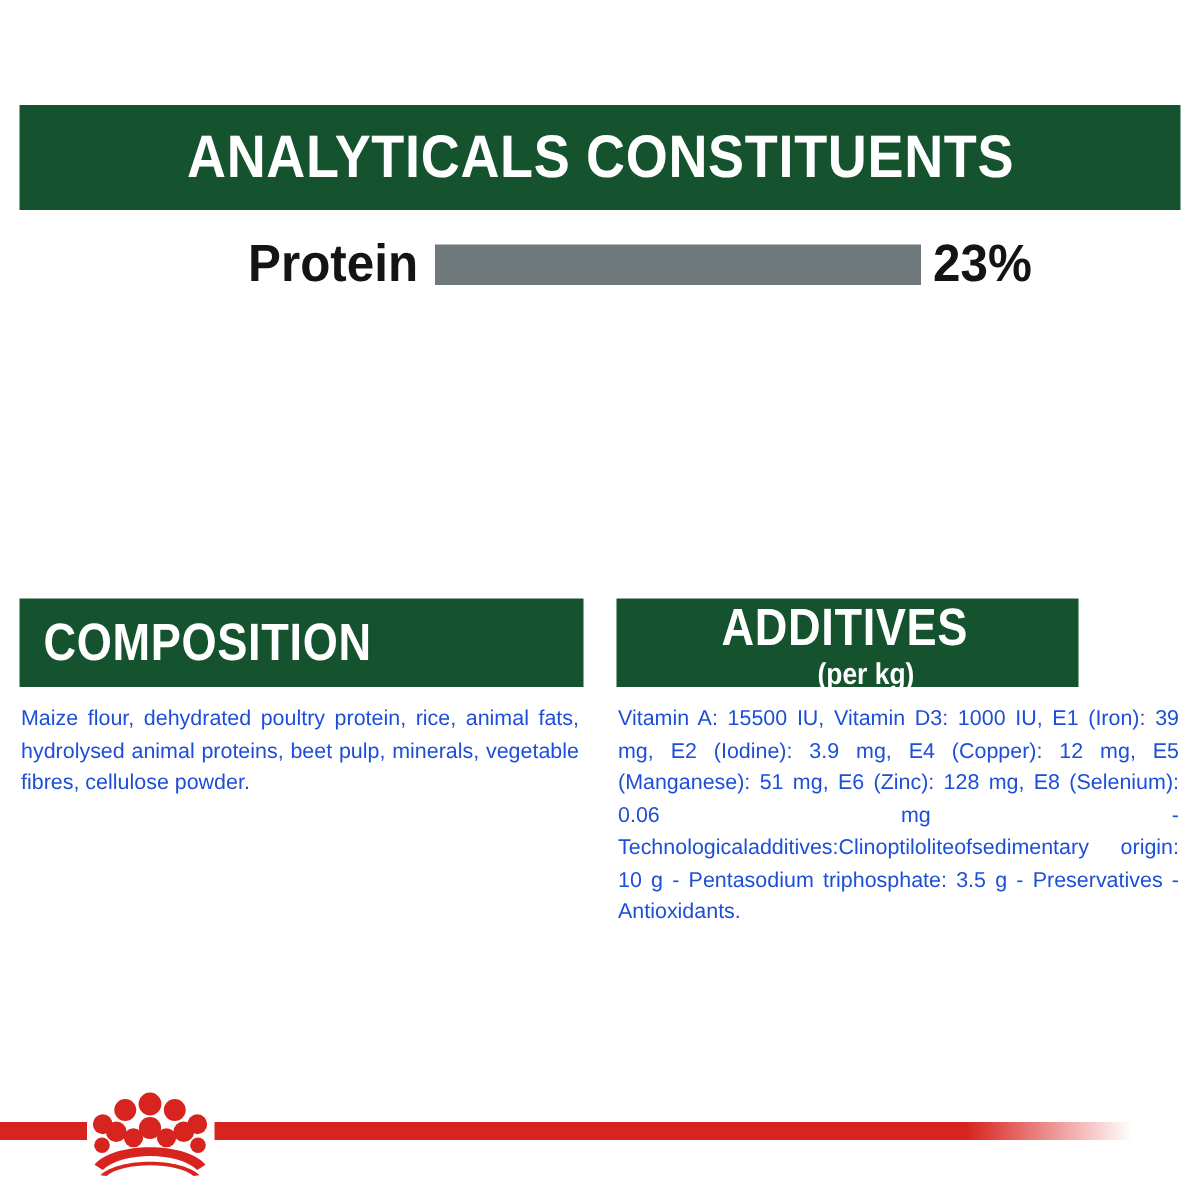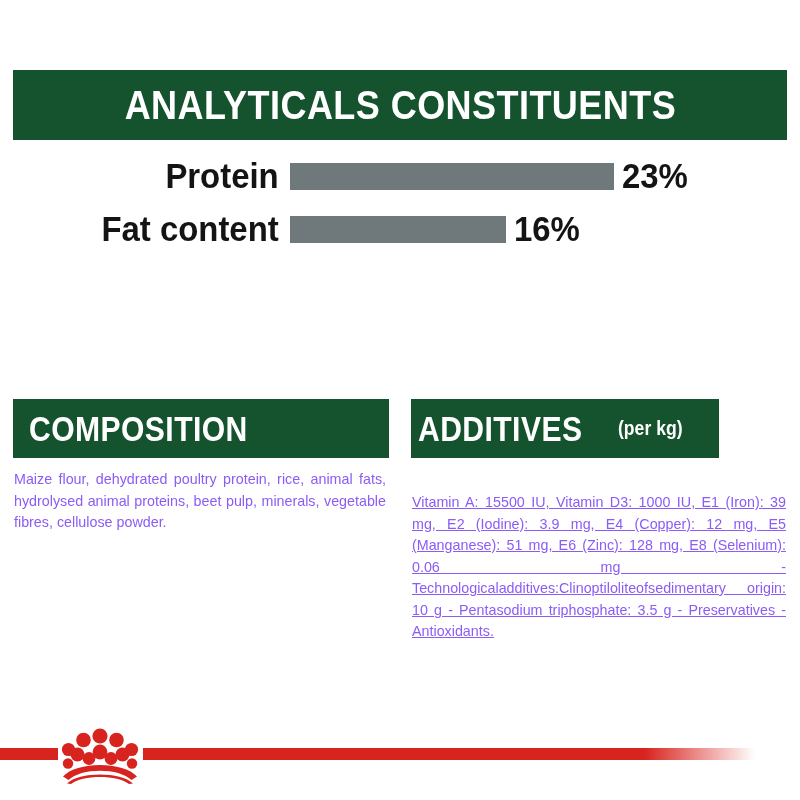--- a/index.html
+++ b/index.html
@@ -64,21 +64,22 @@
   }
   #composition-header .header-title {
     font-size: 35px;
   }
 
   #additives-header {
     left: 411px;
     top: 399px;
     width: 308px;
     height: 59px;
-    padding-left: 7px;
+    padding-left: 24px;
+    flex-direction: column;
   }
   #additives-header .header-title {
     font-size: 35px;
   }
   #additives-header .header-sub {
     color: #ffffff;
     font-family: "Liberation Sans", sans-serif;
     font-weight: bold;
     font-size: 20px;
     margin-left: 9px;
@@ -131,34 +132,33 @@
     transform: scaleX(0.94);
     transform-origin: left center;
   }
 
   
   .body-text {
     position: absolute;
     font-family: "Liberation Sans", sans-serif;
     font-size: 14.3px;
     line-height: 21.5px;
-    color: #8b5cf6;
+    color: #1d4ed8;
     text-align: justify;
     text-justify: inter-word;
   }
   #composition-text {
     left: 14px;
     top: 469px;
     width: 372px;
   }
   #additives-text {
     left: 412px;
-    top: 492px;
+    top: 469px;
     width: 374px;
-    text-decoration: underline;
   }
 
   
   #logo-strip {
     position: absolute;
     left: 0;
     top: 712px;
     width: 800px;
     height: 88px;
   }
@@ -196,25 +196,20 @@
   </div>
 
   <div id="chart">
 
     <div class="chart-row" style="top:0px;">
       <span class="cat-label">Protein</span>
       <span class="bar" style="width: 324px; background: rgb(111, 121, 123);"></span>
       <span class="val-label">23%</span>
     </div>
 
-    <div class="chart-row" style="top:53px;">
-      <span class="cat-label">Fat content</span>
-      <span class="bar" style="width: 216px; background: rgb(111, 121, 123);"></span>
-      <span class="val-label">16%</span>
-    </div>
 
 
   </div>
 
   <div class="header-bar" id="composition-header">
     <span class="header-title">COMPOSITION</span>
   </div>
   <div class="body-text" id="composition-text">Maize flour, dehydrated poultry protein, rice, animal fats, hydrolysed animal proteins, beet pulp, minerals, vegetable fibres, cellulose powder.</div>
 
   <div class="header-bar" id="additives-header">

